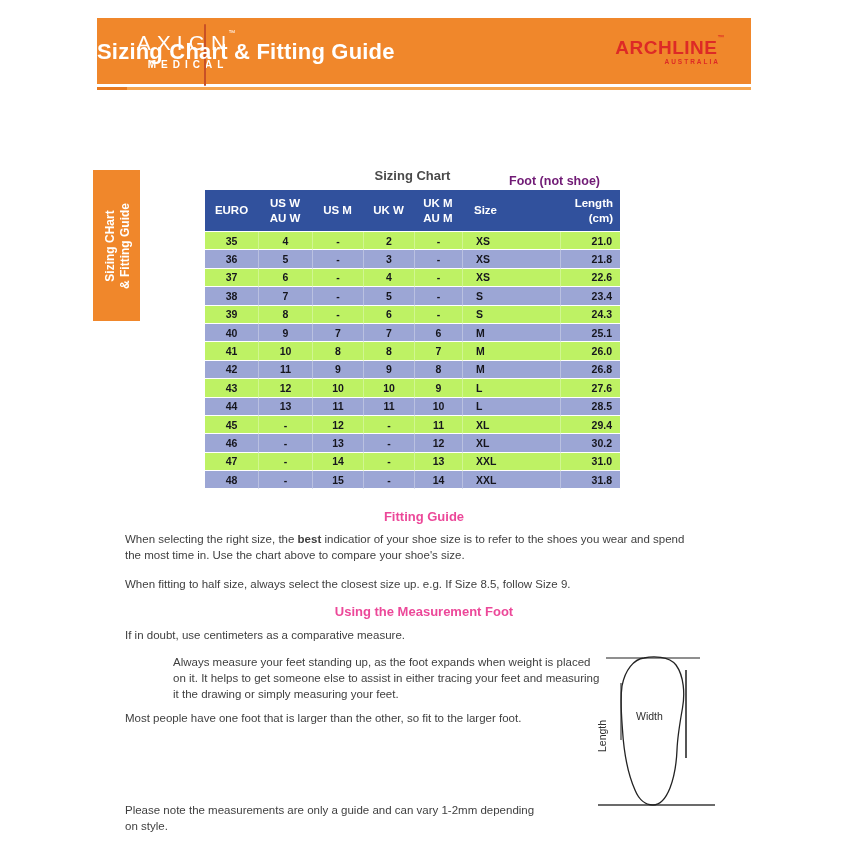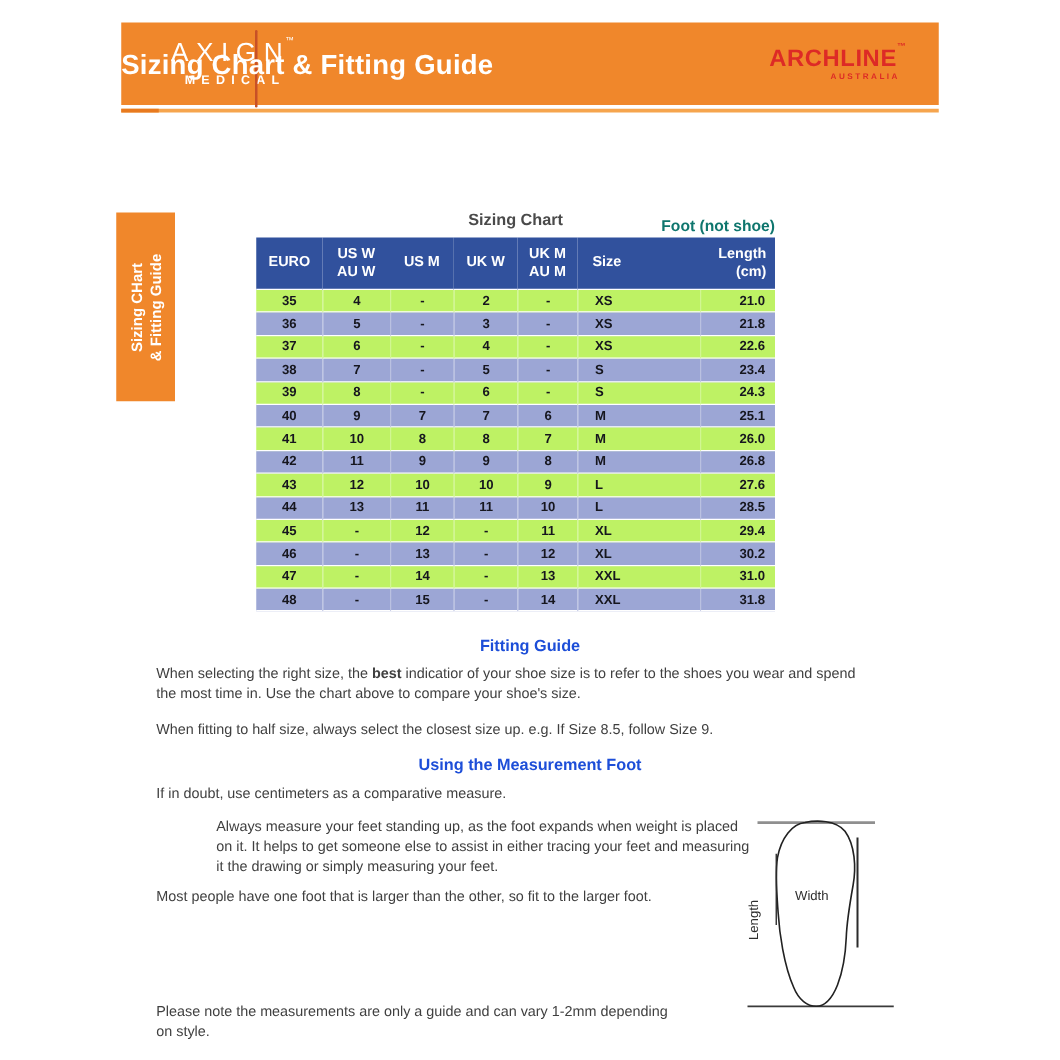--- a/index.html
+++ b/index.html
@@ -29,43 +29,43 @@
   
   .side-tab { position:absolute; left:93px; top:170px; width:47px; height:151px; background:#F0872B; }
   .side-tab-inner { position:absolute; left:50%; top:50%; width:151px; height:47px;
                     transform:translate(-50%,-50%) rotate(-90deg);
                     display:flex; flex-direction:column; align-items:center; justify-content:center;
                     color:#fff; font-weight:bold; font-size:12px; line-height:1.25; text-align:center; }
 
   
   .chart-title { position:absolute; left:205px; top:168px; width:415px; text-align:center;
                  font-size:13px; font-weight:bold; color:#4A4A4A; }
-  .foot-label { position:absolute; left:440px; top:174px; width:180px; text-align:right;
-                font-size:12.5px; font-weight:bold; color:#0f766e; }
+  .foot-label { position:absolute; left:420px; top:174px; width:180px; text-align:right;
+                font-size:12.5px; font-weight:bold; color:#701a75; }
 
   
   .size-table { position:absolute; left:205px; top:190px; width:415px;
                 display:grid; grid-template-columns:53px 54px 51px 51px 48px 98px 60px; }
   .th { background:#31519D; color:#fff; font-size:11.5px; font-weight:bold; height:42px;
         display:flex; align-items:center; justify-content:center; white-space:pre-line;
         text-align:center; line-height:1.3; border-bottom:1px solid #fff; }
   .th.c5 { justify-content:flex-start; padding-left:12px; text-align:left; }
   .th.c6 { justify-content:flex-end; padding-right:7px; text-align:right; }
   .td { font-size:10.5px; font-weight:bold; color:#16161e; height:18.4px;
         display:flex; align-items:center; justify-content:center;
         border-bottom:1px solid #fff; }
   .td:not(.c0) { border-left:1px solid rgba(255,255,255,0.30); }
   .td.c5 { justify-content:flex-start; padding-left:13px; }
   .td.c6 { justify-content:flex-end; padding-right:8px; }
   .row-a { background:#bef264; }
   .row-b { background:#9CA6D5; }
 
   
   .sec-title { position:absolute; left:0; width:848px; text-align:center;
-               font-size:13px; font-weight:bold; color:#1d4ed8; }
+               font-size:13px; font-weight:bold; color:#ec4899; }
   .para { position:absolute; left:125px; font-size:11.5px; color:#3f3f3f; line-height:1.38;
           white-space:pre-line; }
 
   
   .foot-diagram { position:absolute; left:594px; top:650px; width:125px; height:160px; }
 </style>
 </head>
 <body>
 
 <div class="page">

